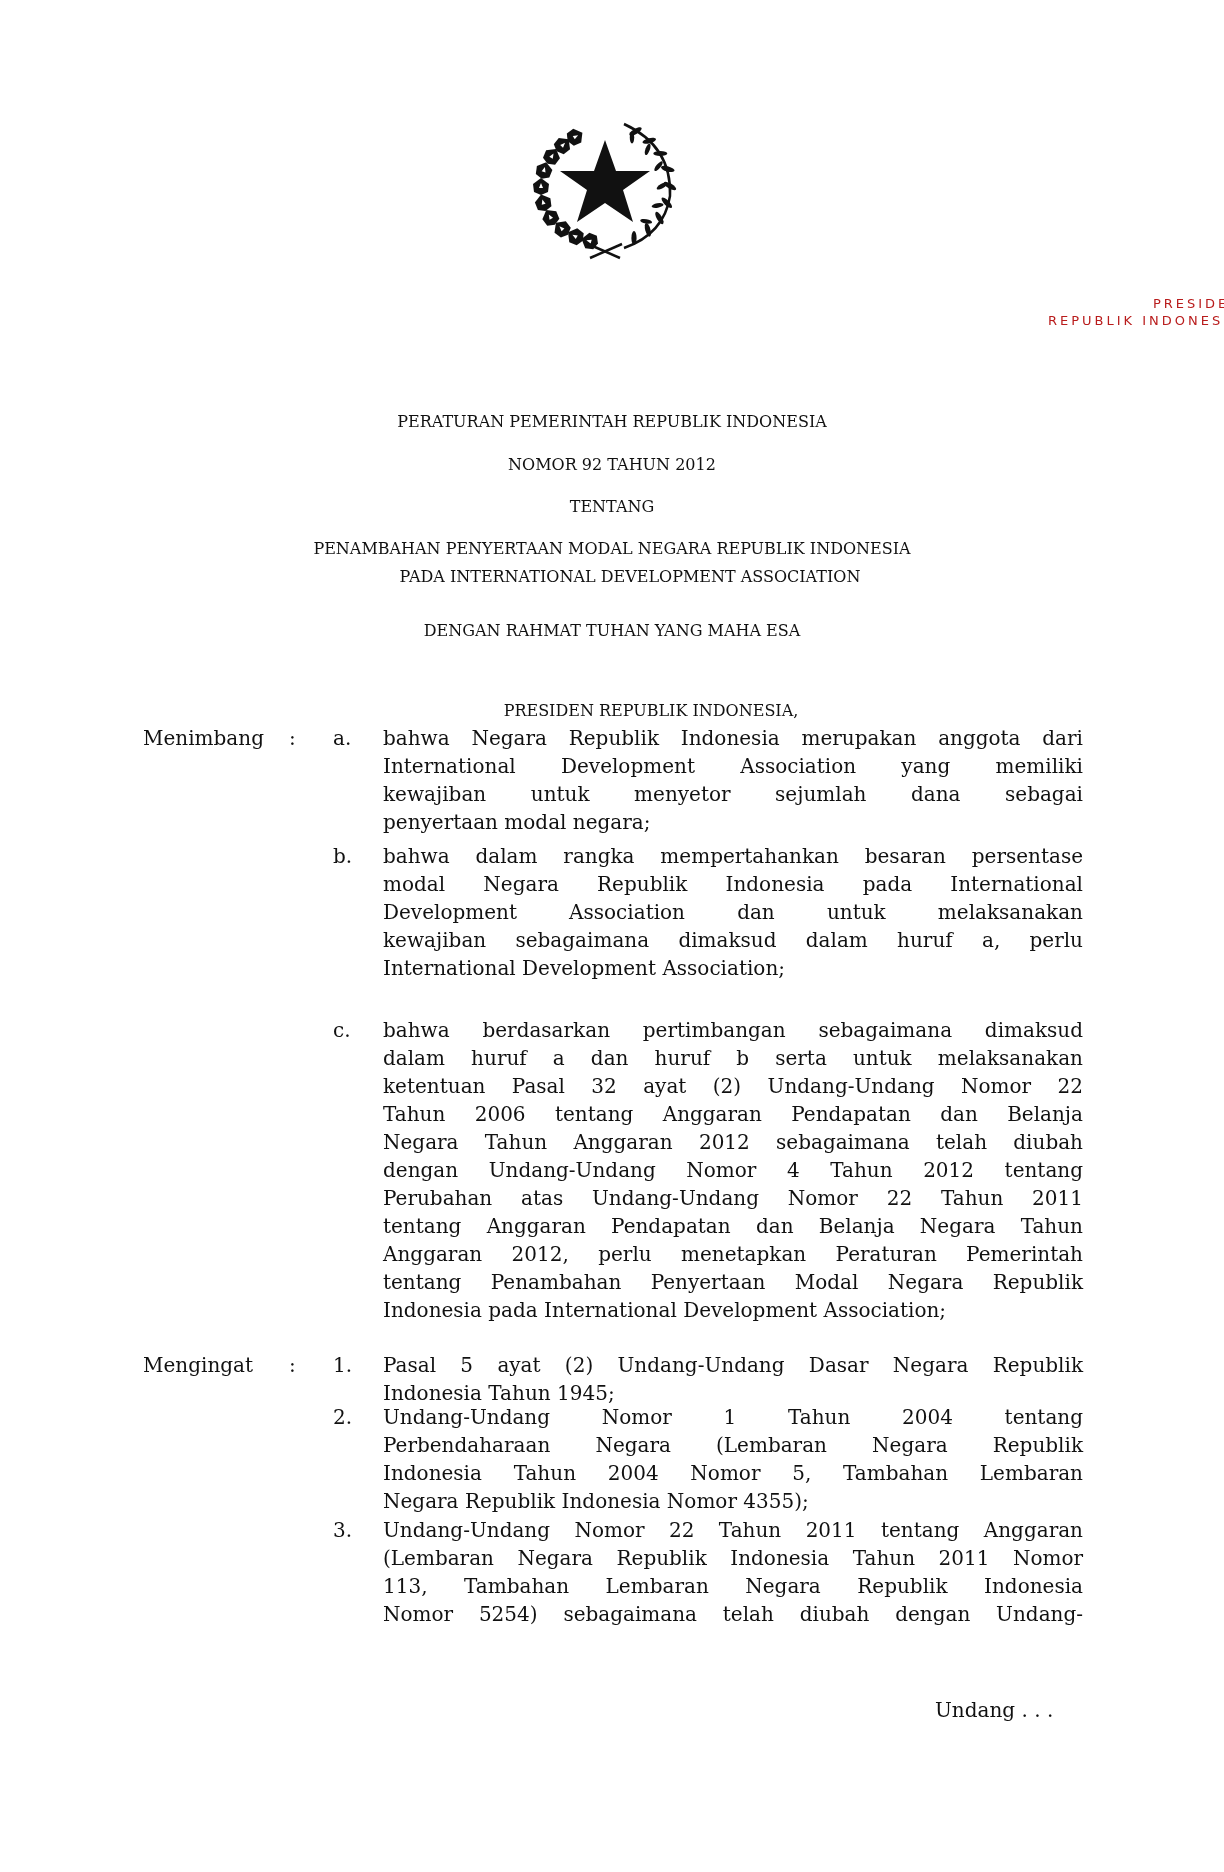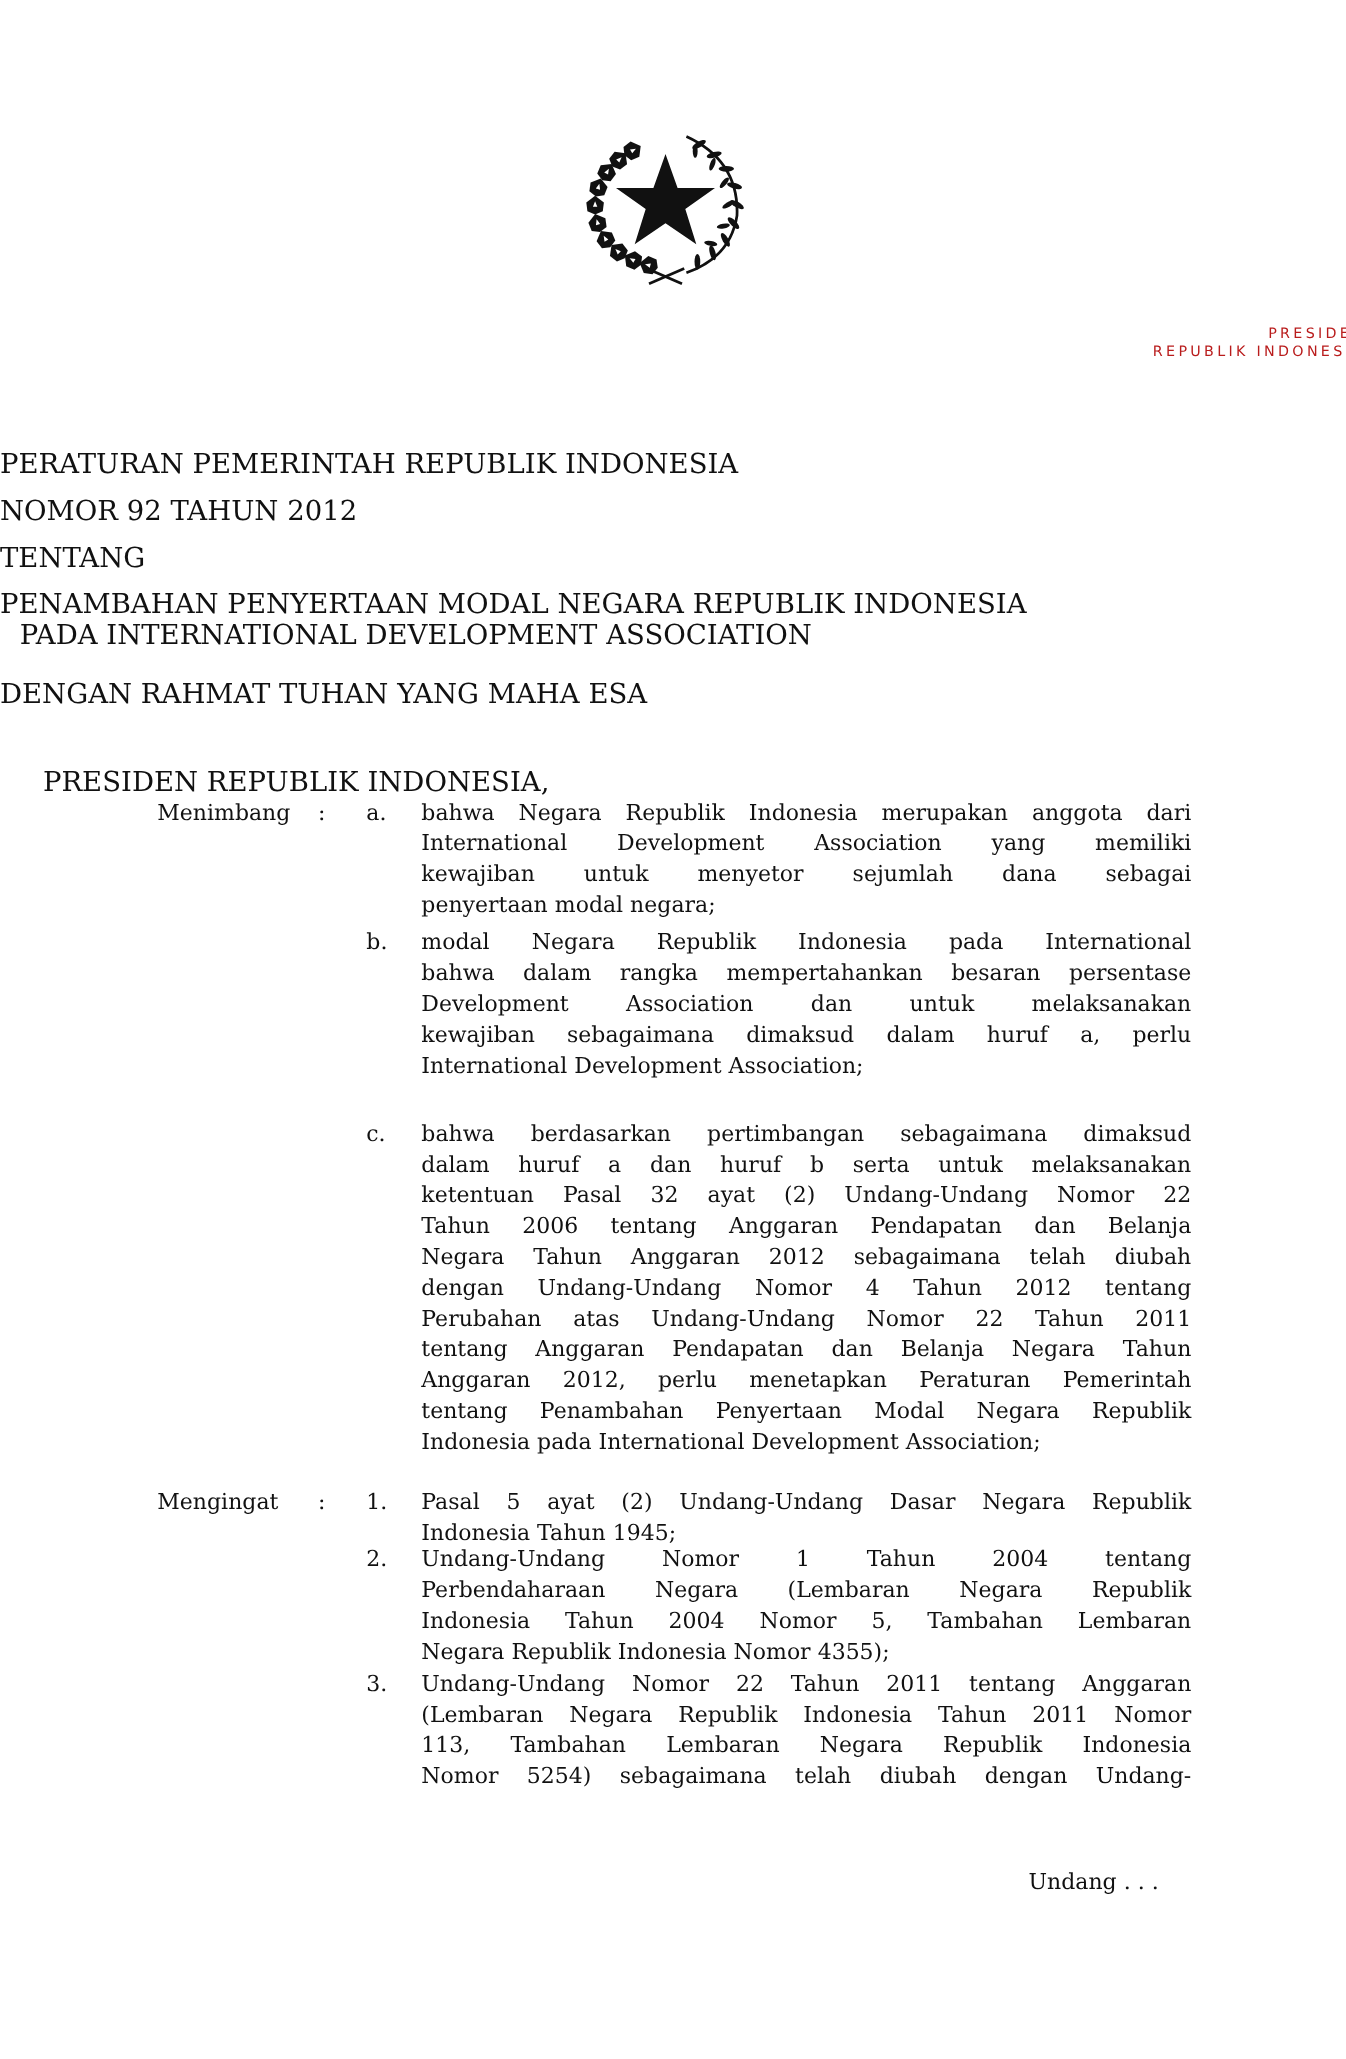--- a/index.html
+++ b/index.html
@@ -34,22 +34,22 @@
       line-height: 17px;
       padding-left: 18px;
     }
     .seal-caption.line1 { top: 295px; }
     .seal-caption.line2 { top: 312px; }
 
     .heading {
       position: absolute;
       left: 0;
       width: 1224px;
-      text-align: left;
-      font-size: 25px;
+      text-align: center;
+      font-size: 16px;
       line-height: 28px;
       letter-spacing: 0px;
       white-space: nowrap;
     }
 
     .section-label {
       position: absolute;
       left: 143px;
       font-size: 20px;
       line-height: 28px;
@@ -221,22 +221,22 @@
   <div class="item-marker" style="top:724px;">a.</div>
   <div class="item-text" style="top:724px;">
     <span class="ln">bahwa Negara Republik Indonesia merupakan anggota dari</span>
     <span class="ln">International Development Association yang memiliki</span>
     <span class="ln">kewajiban untuk menyetor sejumlah dana sebagai</span>
     <span class="ln last">penyertaan modal negara;</span>
   </div>
 
   <div class="item-marker" style="top:842px;">b.</div>
   <div class="item-text" style="top:842px;">
+    <span class="ln">bahwa dalam rangka mempertahankan besaran persentase</span>
     <span class="ln">modal Negara Republik Indonesia pada International</span>
-    <span class="ln">bahwa dalam rangka mempertahankan besaran persentase</span>
     <span class="ln">Development Association dan untuk melaksanakan</span>
     <span class="ln">kewajiban sebagaimana dimaksud dalam huruf a, perlu</span>
     <span class="ln last">International Development Association;</span>
   </div>
 
   <div class="item-marker" style="top:1016px;">c.</div>
   <div class="item-text" style="top:1016px;">
     <span class="ln">bahwa berdasarkan pertimbangan sebagaimana dimaksud</span>
     <span class="ln">dalam huruf a dan huruf b serta untuk melaksanakan</span>
     <span class="ln">ketentuan Pasal 32 ayat (2) Undang-Undang Nomor 22</span>

